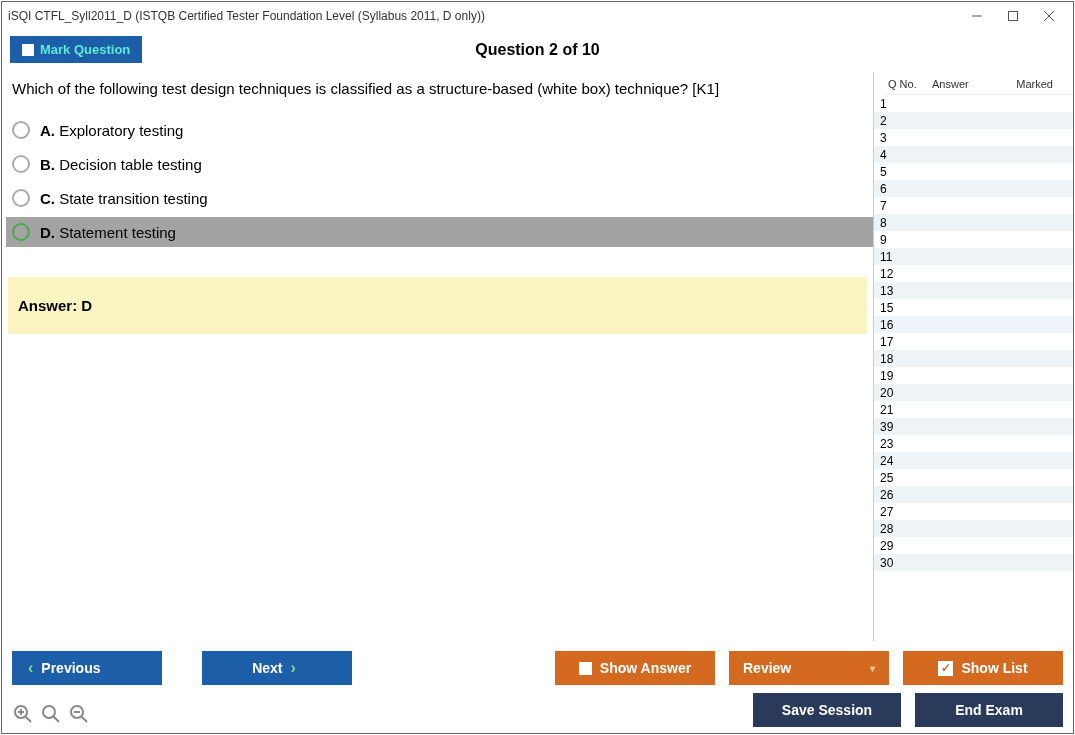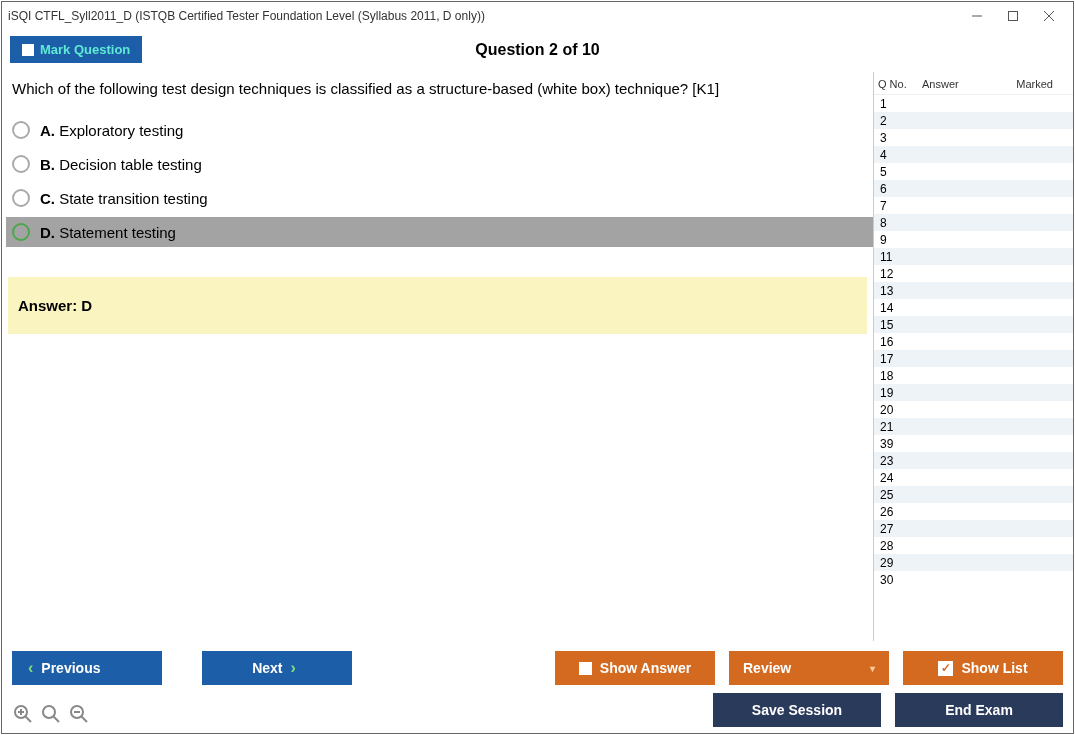--- a/index.html
+++ b/index.html
@@ -106,20 +106,21 @@
   border-left: 1px solid #ccc;
   display: flex;
   flex-direction: column;
 }
 .side-head {
   display: flex;
   font-size: 11px;
   padding: 6px 4px 4px 4px;
   color: #333;
   border-bottom: 1px solid #eee;
+  margin-left: 10px;
 }
 .sh-qno { width: 44px; }
 .sh-ans { width: 70px; }
 .sh-mark { flex: 1; text-align: right; padding-right: 16px; }
 .side-list {
   flex: 1;
   overflow-y: scroll;
   font-size: 12px;
 }
 .side-row {
@@ -144,21 +145,21 @@
   color: #fff;
   font-size: 14px;
   font-weight: bold;
   cursor: pointer;
   border: none;
   gap: 8px;
   padding: 0 14px;
 }
 .btn-blue { background: #1c5fa8; width: 150px; }
 .btn-orange { background: #d36a1f; width: 160px; }
-.btn-dark { background: #2a3a5a; width: 168px; }
+.btn-dark { background: #2a3a5a; width: 148px; }
 .arrow-l { color: #7de07d; font-size: 16px; }
 .arrow-r { color: #7de07d; font-size: 16px; }
 .chk-white { width: 13px; height: 13px; background: #fff; display: inline-block; }
 .chk-check {
   width: 15px; height: 15px; background: #fff; display: inline-flex;
   align-items: center; justify-content: center; color: #d36a1f; font-size: 12px; font-weight: bold;
 }
 .drop-arrow { color: #fc9; font-size: 10px; margin-left: auto; }
 .zoom-row {
   display: flex;
@@ -249,21 +250,20 @@
           <div class="side-row">3</div>
           <div class="side-row">4</div>
           <div class="side-row">5</div>
           <div class="side-row">6</div>
           <div class="side-row">7</div>
           <div class="side-row">8</div>
           <div class="side-row">9</div>
           <div class="side-row">11</div>
           <div class="side-row">12</div>
           <div class="side-row">13</div>
-          <div class="side-row">14</div>
           <div class="side-row">15</div>
           <div class="side-row">16</div>
           <div class="side-row">17</div>
           <div class="side-row">18</div>
           <div class="side-row">19</div>
           <div class="side-row">20</div>
           <div class="side-row">21</div>
           <div class="side-row">39</div>
           <div class="side-row">23</div>
           <div class="side-row">24</div>

